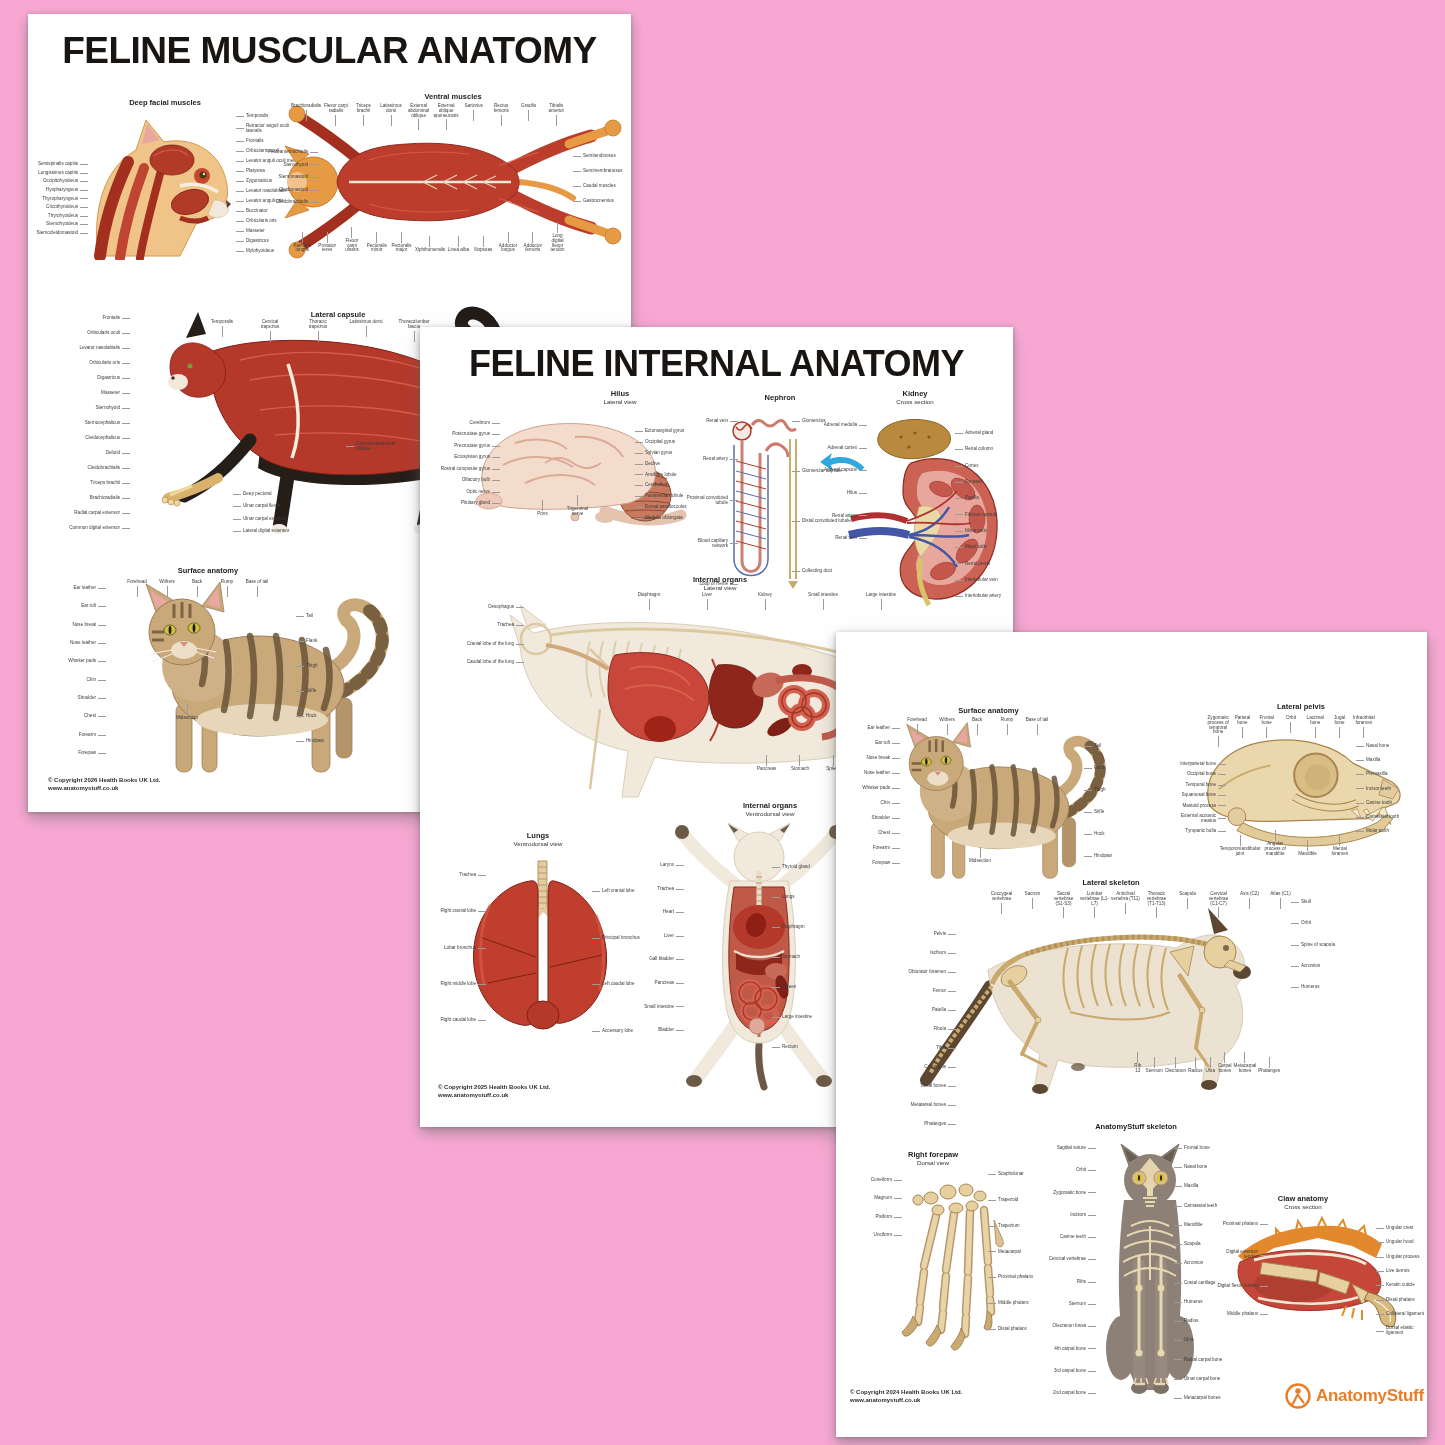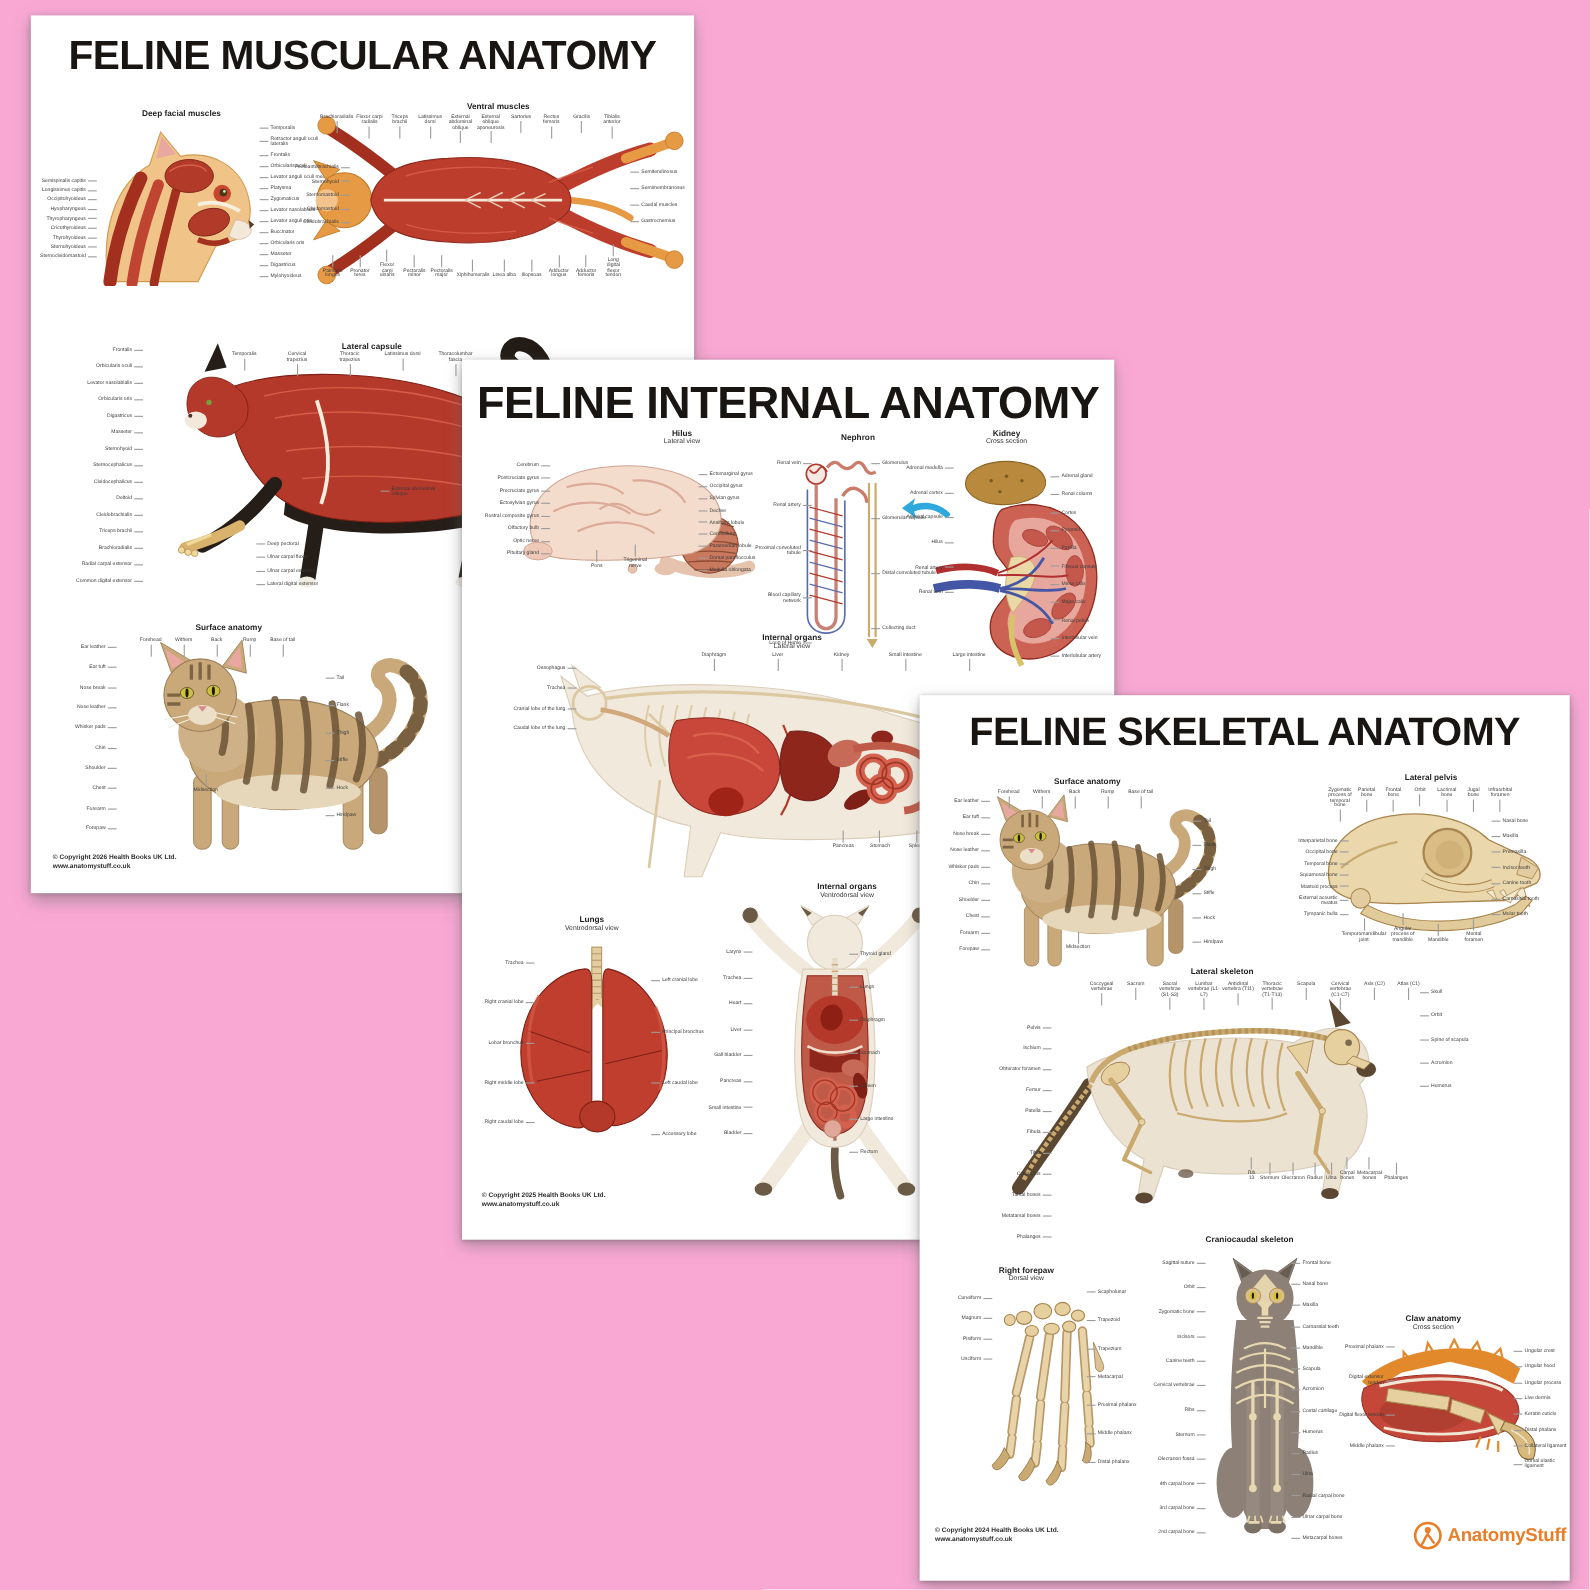--- a/index.html
+++ b/index.html
@@ -6,21 +6,21 @@
   .canvas{position:relative;width:1445px;height:1445px;background:#f9a8d4;overflow:hidden;
           font-family:"Liberation Sans",sans-serif}
   .poster{position:absolute;background:#fff;overflow:hidden;
           box-shadow:0 6px 14px rgba(110,110,110,.55),0 1px 4px rgba(0,0,0,.25)}
   #poster-muscular{left:28px;top:14px;width:603px;height:798px;z-index:1}
   #poster-internal{left:420px;top:327px;width:593px;height:800px;z-index:2}
   #poster-skeletal{left:836px;top:632px;width:591px;height:805px;z-index:3}
   .p-title{position:absolute;left:0;right:0;text-align:center;font-weight:700;color:#181512;
            letter-spacing:-.5px;white-space:nowrap}
   #poster-muscular .p-title{top:16px;font-size:37px}
-  #poster-internal .p-title{top:16px;font-size:41px}
+  #poster-internal .p-title{top:16px;font-size:36px}
   #poster-skeletal .p-title{top:12px;font-size:36px}
   .sec-h{position:absolute;text-align:center;color:#1d1d1d;font-size:7.5px;font-weight:700;line-height:1.2}
   .sec-h .sub{display:block;font-size:6.2px;font-weight:400;color:#333}
   .illo{position:absolute}
   .illo svg{display:block}
   .col{position:absolute;display:flex;flex-direction:column;justify-content:space-between}
   .col .lbl{font-size:4.6px;color:#3c3c3c;line-height:1.05}
   .col.cl .lbl{display:flex;align-items:center;justify-content:flex-end;gap:2px;text-align:right}
   .col.cl .lbl::after{content:"";flex:none;width:8px;height:1px;background:#9b9b9b}
   .col.cr .lbl{display:flex;align-items:center;gap:2px;text-align:left}
@@ -606,21 +606,20 @@
         <span class="lbl">Rectum</span>
       </div>
 
     <div class="copyright" style="left:18px;top:756px">
       <span>© Copyright 2025 Health Books UK Ltd.</span>
       <span>www.anatomystuff.co.uk</span>
     </div>
   </article>
 
   <article class="poster" id="poster-skeletal">
-    <div class="p-title">FELINE SKELETAL ANATOMY</div>
 
     <div class="sec-h" style="left:95px;top:74px;width:115px">
       <span>Surface anatomy</span>
     </div>
     <div class="illo" style="left:22px;top:84px">
       <svg width="276" height="168" viewBox="0 0 330 205">
         <path d="M252,118 C296,96 304,52 276,34 C262,26 248,34 256,46 C268,54 268,76 246,92" fill="none" stroke="#c9a87a" stroke-width="13" stroke-linecap="round"></path>
         <path d="M252,118 C296,96 304,52 276,34" fill="none" stroke="#6a5436" stroke-width="13" stroke-linecap="round" stroke-dasharray="6 10" opacity=".85"></path>
         <rect x="86" y="130" width="16" height="68" rx="7" fill="#c9a87a" stroke="#9c7f58" stroke-width=".8"></rect>
         <rect x="112" y="136" width="15" height="62" rx="7" fill="#c9a87a" stroke="#9c7f58" stroke-width=".8"></rect>
@@ -856,21 +855,21 @@
         <span class="lbl">Scapholunar</span>
         <span class="lbl">Trapezoid</span>
         <span class="lbl">Trapezium</span>
         <span class="lbl">Metacarpal</span>
         <span class="lbl">Proximal phalanx</span>
         <span class="lbl">Middle phalanx</span>
         <span class="lbl">Distal phalanx</span>
       </div>
 
     <div class="sec-h" style="left:230px;top:490px;width:140px">
-      <span>Craniocaudal skeleton</span>
+      <span>AnatomyStuff skeleton</span>
     </div>
     <div class="illo" style="left:255px;top:506px">
       <svg width="118" height="268" viewBox="0 0 118 268">
         <path d="M38,28 L30,6 L52,22 Z" fill="#8d8076" stroke="#6e645a" stroke-width=".8"></path>
         <path d="M80,28 L88,6 L66,22 Z" fill="#8d8076" stroke="#6e645a" stroke-width=".8"></path>
         <path d="M38,24 L33,10 L47,20 Z" fill="#675d52"></path>
         <path d="M80,24 L85,10 L71,20 Z" fill="#675d52"></path>
         <circle cx="59" cy="42" r="26" fill="#8d8076"></circle>
         <ellipse cx="30" cy="210" rx="15" ry="32" fill="#8d8076"></ellipse>
         <ellipse cx="88" cy="210" rx="15" ry="32" fill="#8d8076"></ellipse>

